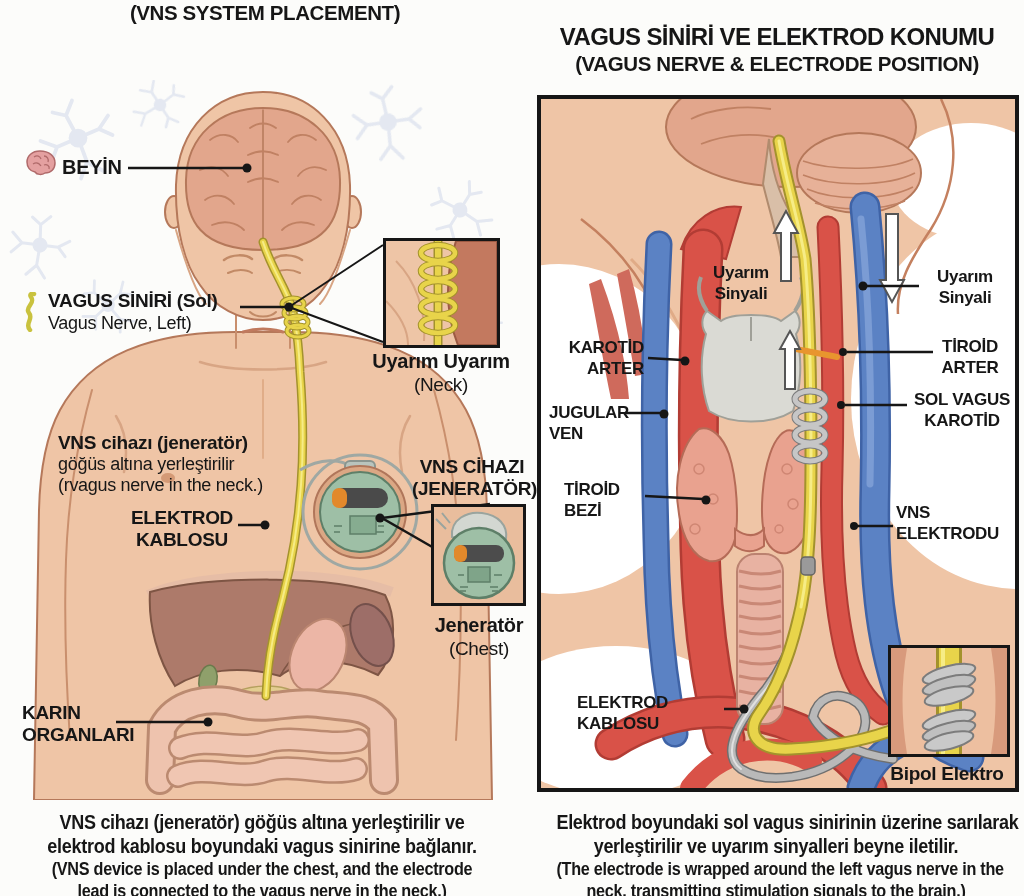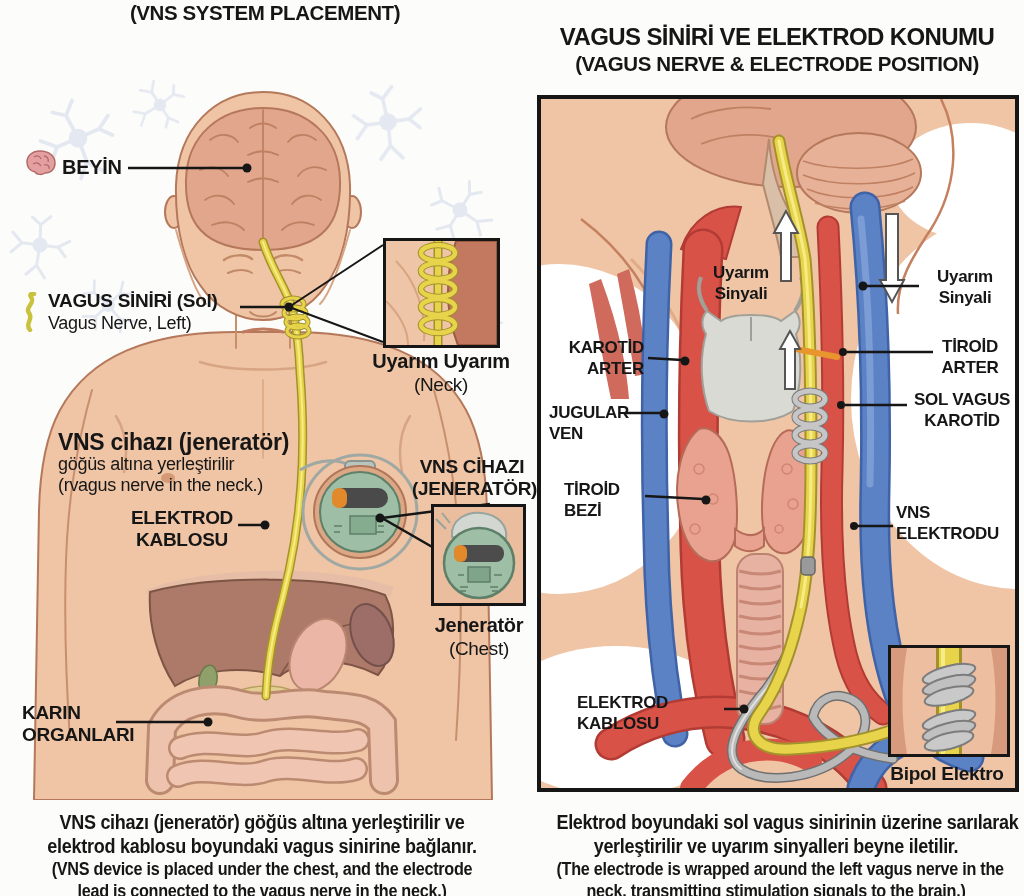--- a/index.html
+++ b/index.html
@@ -6,21 +6,21 @@
   .stage{position:relative;width:1024px;height:896px;background:var(--page-bg,#fcfcfa);
          font-family:"Liberation Sans",sans-serif;color:var(--ink,#161616);overflow:hidden;
          letter-spacing:-0.3px;}
   .abs{position:absolute;}
   svg{display:block;}
   .ttl{font-weight:bold;font-size:25px;line-height:29px;text-align:center;letter-spacing:-0.6px;}
   .sub{font-weight:600;font-size:20.5px;line-height:25px;text-align:center;letter-spacing:-0.4px;}
   .lbl{font-weight:bold;font-size:19px;line-height:22px;}
   .lbl-sm{font-weight:bold;font-size:17px;line-height:21px;}
   .note{font-size:18px;line-height:21.5px;}
-  .note .b{font-weight:bold;font-size:23px;}
+  .note .b{font-weight:bold;font-size:19px;}
   .inset{position:absolute;border:3px solid var(--ink,#161616);background:var(--inset-bg,#eec2a4);overflow:hidden;}
   .inset-cap{font-weight:bold;font-size:20px;line-height:23px;text-align:center;}
   .inset-cap .reg{font-weight:400;font-size:19px;}
   .caption{text-align:center;transform:scaleX(0.9);transform-origin:center top;white-space:nowrap;}
   .caption .cb{font-weight:bold;font-size:20px;line-height:24px;}
   .caption .cr{font-weight:600;font-size:18px;line-height:22px;}
   .lead{stroke:var(--ink,#161616);stroke-width:2.5;fill:none;}
   .lead-thin{stroke:var(--ink,#161616);stroke-width:2;fill:none;}
   .ldot{fill:var(--ink,#161616);}
   .ctr{text-align:center;}

